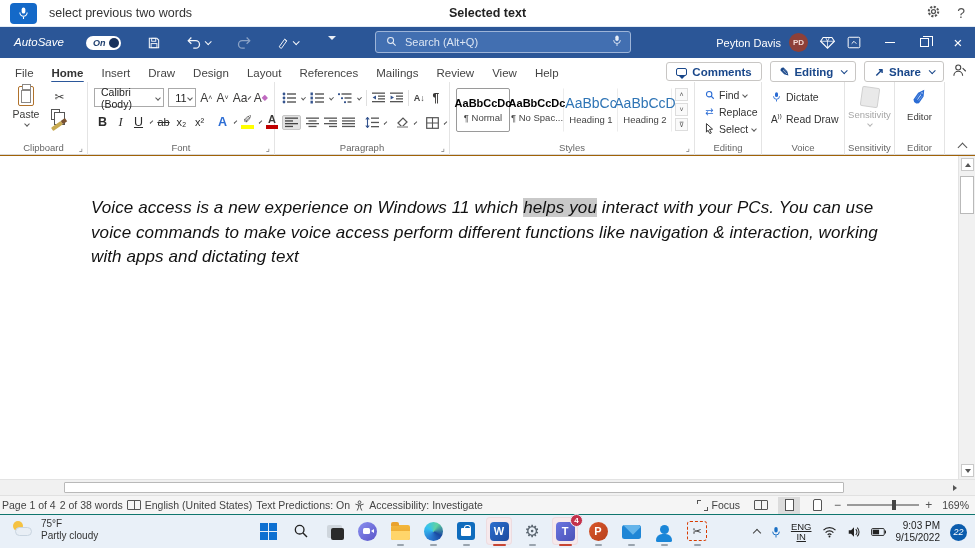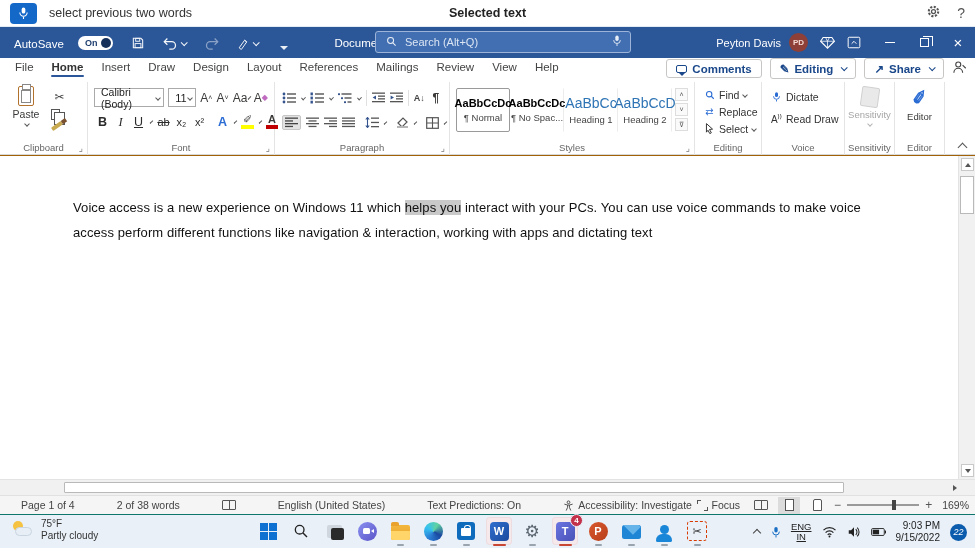--- a/index.html
+++ b/index.html
@@ -10,21 +10,21 @@
   
   .voice-bar { position:absolute; top:0; left:0; width:975px; height:27px; background:#fff; border-bottom:1px solid #e3ecf5; display:flex; align-items:center; }
   .vmic-btn { width:27px; height:21px; margin-left:10px; background:#1469c8; border-radius:4px; display:flex; align-items:center; justify-content:center; color:#fff; }
   .voice-cmd { margin-left:12px; font-size:12.5px; color:#333; }
   .voice-status { position:absolute; left:0; right:0; text-align:center; font-weight:bold; font-size:12.5px; color:#222; pointer-events:none; }
   .voice-right { position:absolute; right:10px; display:flex; gap:16px; align-items:center; color:#555; }
   .help-q { font-size:14px; color:#555; }
 
   
   .title-bar { position:absolute; top:27px; left:0; width:975px; height:31px; background:#2b5697; color:#fff; display:flex; align-items:center; font-size:11.5px; }
-  .tb-left { display:flex; align-items:flex-end; gap:18px; margin-left:14px; }
+  .tb-left { display:flex; align-items:flex-start; gap:26px; margin-left:14px;font-style:italic; }
   .autosave-pill { display:flex; align-items:center; background:#fff; border-radius:9px; height:14px; padding:0 2px 0 7px; margin-left:6px; }
   .autosave-pill .on-txt { color:#1e3e6e; font-size:9px; font-weight:bold; margin-right:4px; }
   .autosave-knob { width:10px; height:10px; border-radius:50%; background:#16305c; }
   .tb-ico { opacity:.95; display:flex; align-items:center; }
   .caret { display:inline-block; width:5px; height:5px; border-right:1.4px solid currentColor; border-bottom:1.4px solid currentColor; transform:rotate(45deg) translateY(-1px); margin-left:3px; }
   .flat-caret { display:inline-block; width:8px; height:4px; border-top:4px solid #fff; border-left:4px solid transparent; border-right:4px solid transparent; opacity:.9; }
   .doc-title { margin-left:46px; display:flex; align-items:center; gap:4px; font-size:11.5px; }
   .tb-search { position:absolute; left:375px; top:4px; width:256px; height:22px; background:#426fb1; border:1px solid #9db4d8; border-radius:3px; display:flex; align-items:center; }
   .tb-search input { flex:1; background:transparent; border:none; outline:none; color:#e8eef7; font-size:11px; font-family:"Liberation Sans",sans-serif; }
   .tb-search input::placeholder { color:#dbe5f3; }
@@ -33,21 +33,21 @@
   .tb-right { position:absolute; right:0; top:0; height:31px; display:flex; align-items:center; }
   .user-name { font-size:11px; margin-right:8px; }
   .avatar { width:19px; height:19px; border-radius:50%; background:#8e4038; color:#f3d8d2; font-size:8px; font-weight:bold; display:flex; align-items:center; justify-content:center; }
   .tb-right .spaced { margin:0 12px; display:flex; align-items:center; }
   .win-btn { width:34px; height:31px; display:flex; align-items:center; justify-content:center; color:#fff; }
   .restore-ico { width:9px; height:9px; border:1px solid #fff; position:relative; }
   .restore-ico::before { content:""; position:absolute; left:2px; top:-3px; width:9px; height:9px; border:1px solid #fff; border-bottom:none; border-left:none; }
   .min-ico { width:10px; height:1px; background:#fff; }
 
   
-  .tab-row { position:absolute; top:58px; left:0; width:975px; height:24px; background:#fff; display:flex; align-items:flex-start; }
+  .tab-row { position:absolute; top:58px; left:0; width:975px; height:24px; background:#fff; display:flex; align-items:flex-end; }
   .tab { padding:3px 9px; font-size:11.5px; color:#444; position:relative; }
   .tab.active { font-weight:bold; color:#333; }
   .tab.active::after { content:""; position:absolute; left:8px; right:8px; bottom:-1px; height:2.5px; background:#2b579a; border-radius:2px; }
   .tab-right { position:absolute; right:8px; display:flex; align-items:center; gap:8px; }
   .pill-btn { display:flex; align-items:center; gap:5px; border:1px solid #c8c6c4; border-radius:3px; padding:2.5px 9px; color:#19478a; font-size:11.5px; font-weight:bold; background:#fff; }
   .pill-btn .caret { border-color:#19478a; }
   .bubble-ico { width:11px; height:8px; border:1.3px solid #19478a; border-radius:2px; position:relative; }
   .bubble-ico::after { content:""; position:absolute; left:2px; bottom:-4px; border-left:3px solid transparent; border-right:3px solid transparent; border-top:3px solid #19478a; }
 
   
@@ -110,39 +110,39 @@
   .editor-g { width:50px; }
   .dim { color:#a6a6a6; }
   .sens-ico { width:18px; height:20px; background:#e9e9e9; border:1px solid #d0d0d0; border-radius:2px; transform:rotate(8deg); }
   .editor-pen { font-size:18px; color:#2b6cd4; font-weight:bold; transform:rotate(-10deg); }
   .ribbon-end { flex:1; position:relative; border-right:none; }
   .collapse-chevron { position:absolute; right:8px; bottom:4px; width:8px; height:8px; }
   .collapse-chevron::before { content:""; position:absolute; left:0; top:2px; width:6px; height:6px; border-left:1.4px solid #555; border-top:1.4px solid #555; transform:rotate(45deg); }
 
   
   .doc-area { position:absolute; top:156px; left:0; width:958px; height:323px; background:#fff; }
-  .doc-text { position:absolute; left:73px; top:40px; width:800px; font-size:13px; line-height:24.5px; color:#111; letter-spacing:.1px; }
+  .doc-text { position:absolute; left:91px; top:40px; width:800px; font-size:17px; line-height:24.5px; color:#111; letter-spacing:.1px;font-style:italic; }
   .sel-hl { background:#c9c9c9; }
 
   
   .vscroll { position:absolute; top:156px; right:0; width:17px; height:323px; background:#f1f1f1; border-left:1px solid #e3e3e3; }
   .vs-arrow { position:absolute; left:2px; width:13px; height:13px; background:#fff; border:1px solid #c9c9c9; display:flex; align-items:center; justify-content:center; }
   .tri-up { width:0; height:0; border-left:3.5px solid transparent; border-right:3.5px solid transparent; border-bottom:4px solid #555; }
   .tri-down { width:0; height:0; border-left:3.5px solid transparent; border-right:3.5px solid transparent; border-top:4px solid #555; }
   .tri-right { width:0; height:0; border-top:3.5px solid transparent; border-bottom:3.5px solid transparent; border-left:4px solid #555; }
   .vs-thumb { position:absolute; left:1px; top:20px; width:14px; height:38px; background:#fff; border:1px solid #b9b9b9; }
 
   
   .hscroll { position:absolute; top:479px; left:0; width:975px; height:16px; background:#f1f1f1; border-top:1px solid #e3e3e3; }
   .hs-thumb { position:absolute; left:64px; top:2px; width:780px; height:11px; background:#fff; border:1px solid #b9b9b9; border-radius:1px; }
   .hs-arrow { position:absolute; right:14px; top:2px; width:12px; height:12px; display:flex; align-items:center; justify-content:center; }
 
   
   .status-bar { position:absolute; top:495px; left:0; width:975px; height:19px; background:#f5f5f5; border-top:1px solid #e1e1e1; display:flex; align-items:center; font-size:10.5px; color:#444; }
-  .sb-item { padding:0 21px; display:flex; align-items:center; gap:4px; }
+  .sb-item { padding:0 2px; display:flex; align-items:center; gap:4px; }
   .sb-right { position:absolute; right:6px; display:flex; align-items:center; gap:6px; }
   .view-btn { width:22px; height:17px; display:flex; align-items:center; justify-content:center; }
   .view-btn.active { background:#dcdcdc; }
   .page-ico { width:9px; height:12px; border:1.2px solid #555; background:#fff; }
   .book-ico { width:14px; height:10px; border:1.2px solid #555; border-radius:1px; position:relative; }
   .book-ico::after { content:""; position:absolute; left:50%; top:0; bottom:0; width:1px; background:#555; }
   .focus-ico { width:11px; height:11px; position:relative; }
   .focus-ico::before, .focus-ico::after { content:""; position:absolute; width:3px; height:3px; border:1.2px solid #555; }
   .focus-ico::before { left:0; top:0; border-right:none; border-bottom:none; }
   .focus-ico::after { right:0; bottom:0; border-left:none; border-top:none; }

